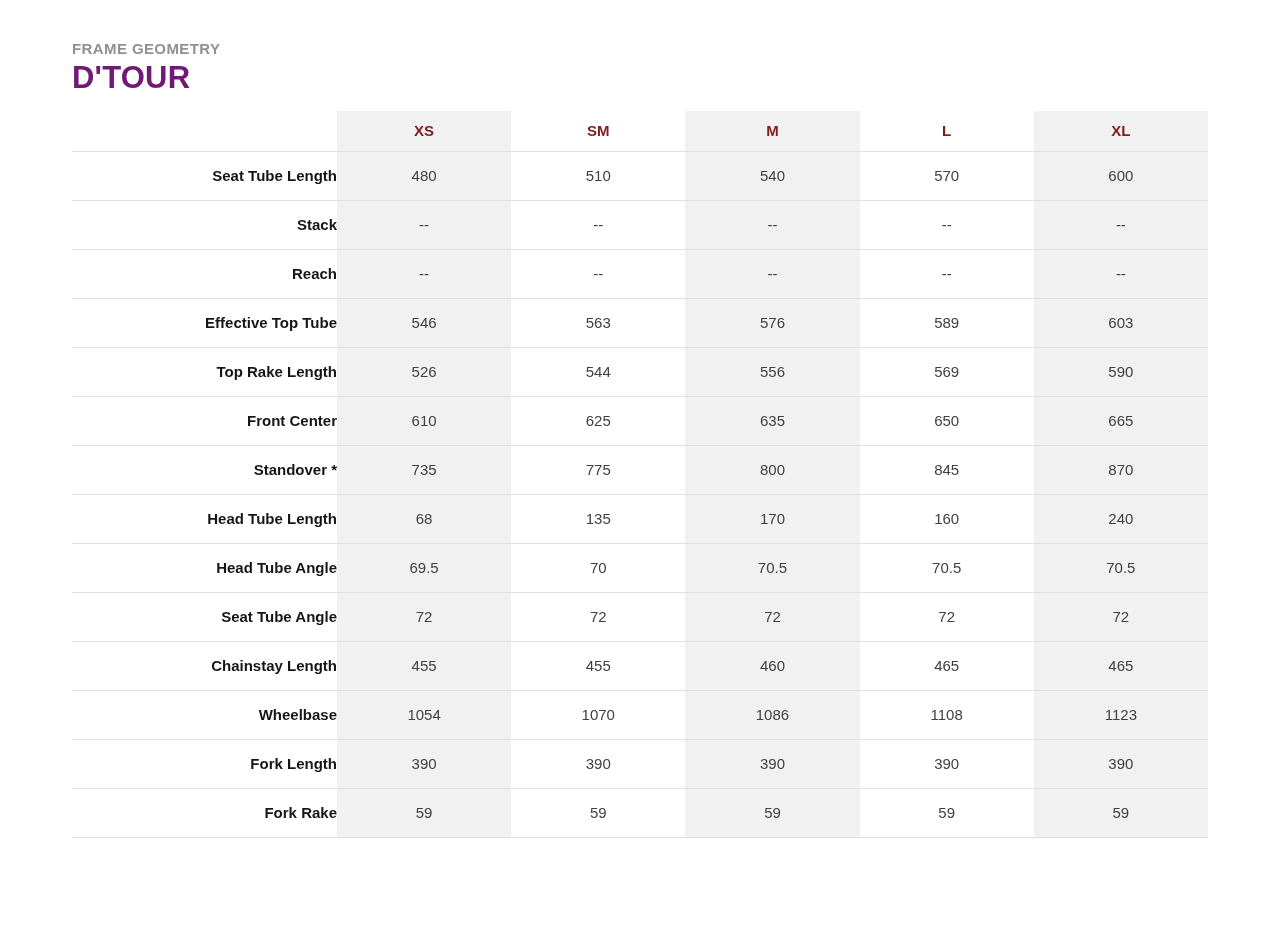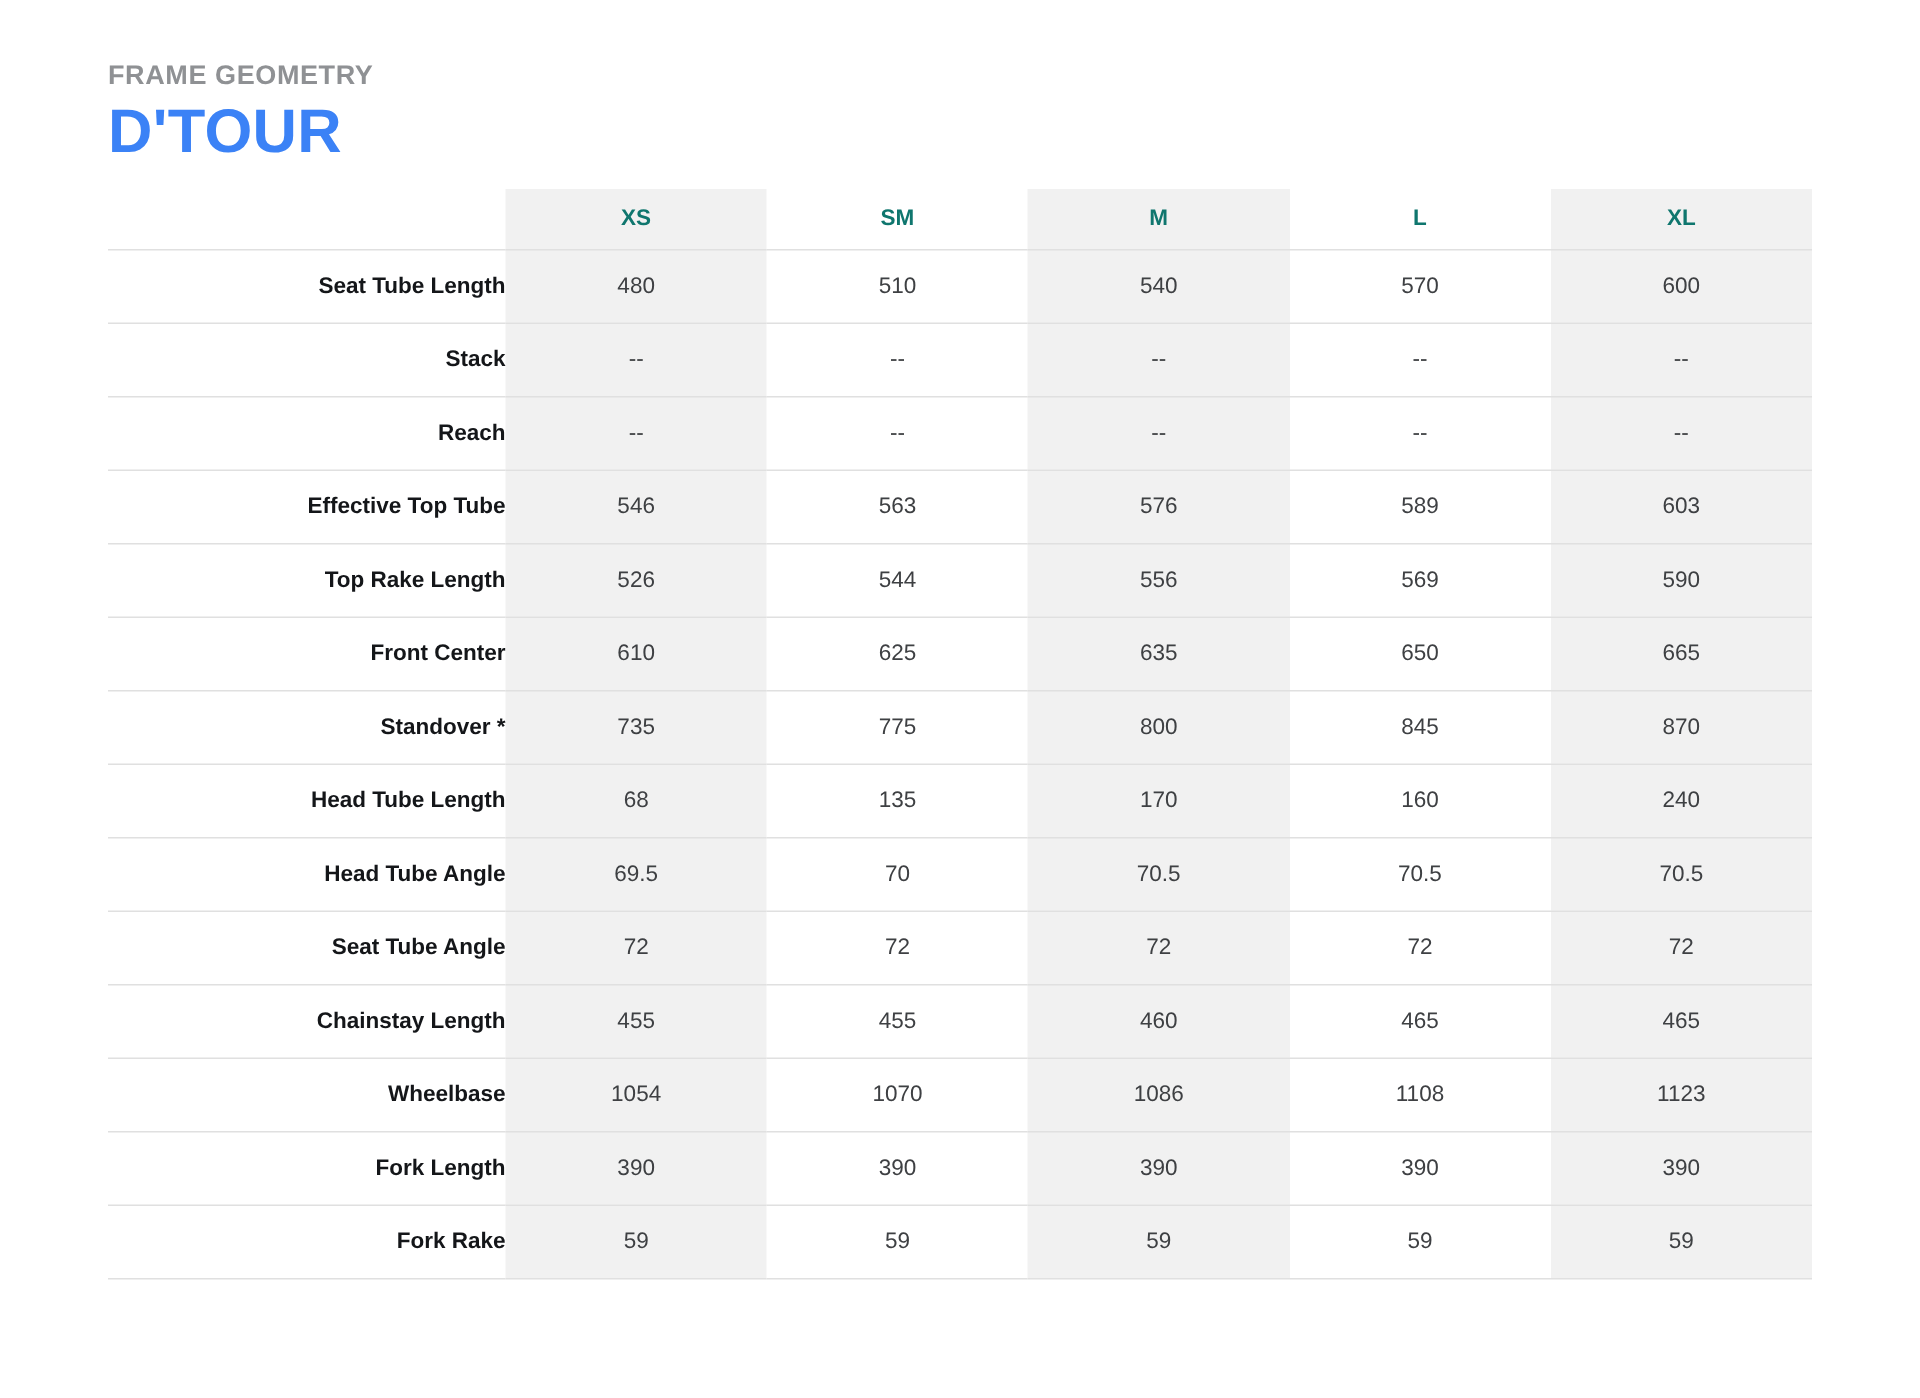--- a/index.html
+++ b/index.html
@@ -13,30 +13,30 @@
     height: 932px;
     padding: 40px 72px 0 72px;
     background: #ffffff;
   }
   .header-row {
     display: flex;
     justify-content: space-between;
     align-items: flex-start;
   }
   .eyebrow {
-    font-size: 18px;
+    font-size: 15px;
     font-weight: 700;
     letter-spacing: 0.4px;
     color: #8f9194;
   }
   .title {
-    font-size: 41px;
+    font-size: 31px;
     font-weight: 800;
     letter-spacing: 0.2px;
-    color: #3b82f6;
+    color: #701a75;
     margin-top: 3px;
   }
   .notes {
     text-align: right;
     font-size: 16px;
     line-height: 24px;
     color: #1d1e20;
     padding-top: 11px;
   }
   table.geo {
@@ -47,21 +47,21 @@
   }
   table.geo th, table.geo td {
     font-size: 15px;
     text-align: center;
     vertical-align: middle;
     border-bottom: 1px solid #e0e0e0;
   }
   table.geo th {
     height: 40px;
     font-weight: 700;
-    color: #0f766e;
+    color: #7f1d1d;
   }
   table.geo td {
     height: 49px;
     font-weight: 400;
     color: #3e4043;
   }
   table.geo th.label-col { width: 265px; }
   table.geo td.label {
     text-align: right;
     font-weight: 700;

